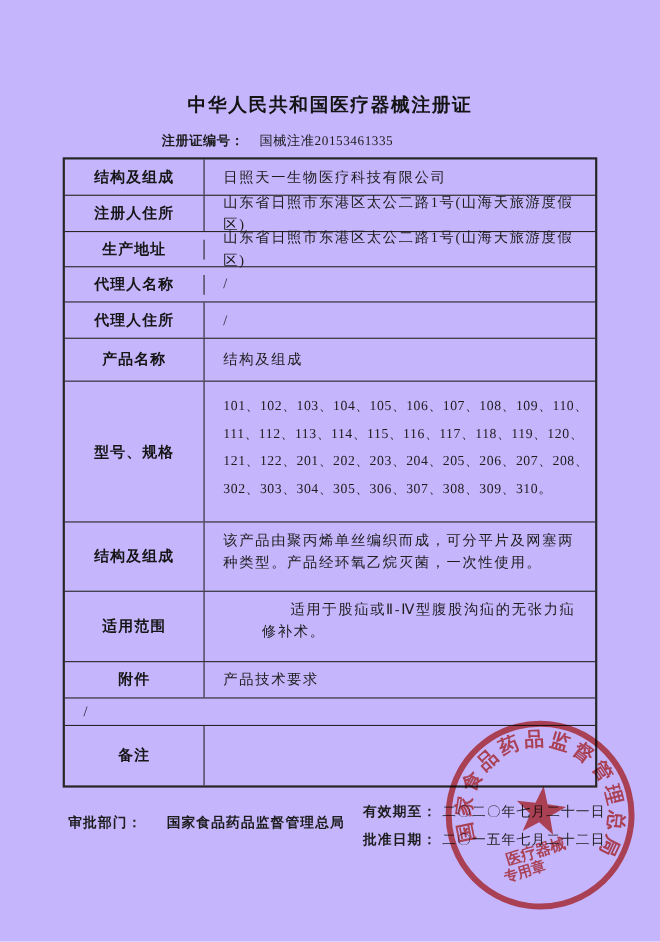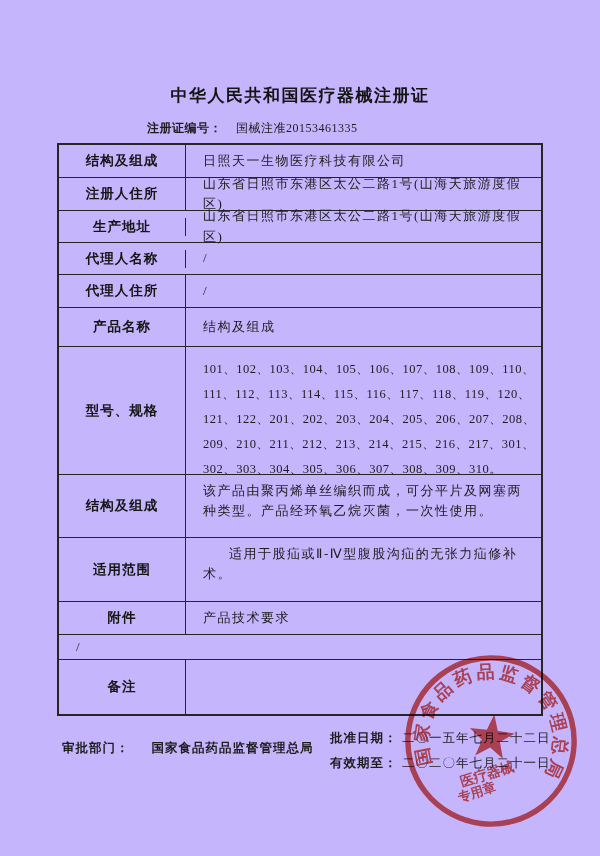--- a/index.html
+++ b/index.html
@@ -41,21 +41,21 @@
     font-weight:bold; font-size:13.5px; letter-spacing:1px;
     color:#161616; text-align:center;
   }
   .tvalue {
     flex:1; display:flex; align-items:center;
     padding:3px 8px 3px 17px;
     font-size:13px; letter-spacing:1.5px; line-height:1.55;
   }
   .tvalue.top { align-items:flex-start; padding-top:6px; }
   .tvalue.col { flex-direction:column; align-items:stretch; justify-content:flex-start; padding-top:10px; }
-  .tvalue .indent2 { text-indent:2em; }
+  .tvalue .indent2 { text-indent:2em;margin-left:35px; }
   .model-line { white-space:nowrap; font-size:12.5px; letter-spacing:0.5px; line-height:25px; }
 
   
   .h33{height:33px;} .h32{height:32px;align-items:center;} .h39{height:39px;}
   .h128{height:128px;} .h63{height:63px;} .h64{height:64px;}
   .h25{height:25px;} .h54{height:54px;}
 
   .footer-left {
     position:absolute; left:62px; top:740px;
     font-size:12.5px; letter-spacing:1px;
@@ -123,21 +123,20 @@
       <div class="tlabel">产品名称</div>
       <div class="tvalue">结构及组成</div>
     </div>
 
     <div class="trow h128">
       <div class="tlabel">型号、规格</div>
       <div class="tvalue col">
         <div class="model-line">101、102、103、104、105、106、107、108、109、110、</div>
         <div class="model-line">111、112、113、114、115、116、117、118、119、120、</div>
         <div class="model-line">121、122、201、202、203、204、205、206、207、208、</div>
-        <div class="model-line">209、210、211、212、213、214、215、216、217、301、</div>
         <div class="model-line">302、303、304、305、306、307、308、309、310。</div>
       </div>
     </div>
 
     <div class="trow h63">
       <div class="tlabel">结构及组成</div>
       <div class="tvalue top">该产品由聚丙烯单丝编织而成，可分平片及网塞两种类型。产品经环氧乙烷灭菌，一次性使用。</div>
     </div>
 
     <div class="trow h64">
@@ -162,26 +161,26 @@
     </div>
 
   </div>
 
   <div class="footer-left">
     <span class="lbl">审批部门：</span><span class="val">国家食品药品监督管理总局</span>
   </div>
 
   <div class="footer-right">
     <div class="frow">
+      <span class="lbl">有效期至：</span>
+      <span class="val">二〇二〇年七月二十一日</span>
+    </div>
+    <div class="frow">
       <span class="lbl">批准日期：</span>
       <span class="val">二〇一五年七月二十二日</span>
-    </div>
-    <div class="frow">
-      <span class="lbl">有效期至：</span>
-      <span class="val">二〇二〇年七月二十一日</span>
     </div>
   </div>
 
   <svg class="stamp" viewBox="0 0 190 190" xmlns="http://www.w3.org/2000/svg">
     <circle cx="95" cy="95" r="84" fill="none" stroke="#d8433c" stroke-width="5.5"></circle>
     <defs>
       <path id="sealArc" d="M 39.6,127 A 64,64 0 1 1 150.4,127" fill="none"></path>
     </defs>
     <text font-size="18" fill="#d8433c" letter-spacing="4">
       <textPath href="#sealArc" startOffset="2">国家食品药品监督管理总局</textPath>

